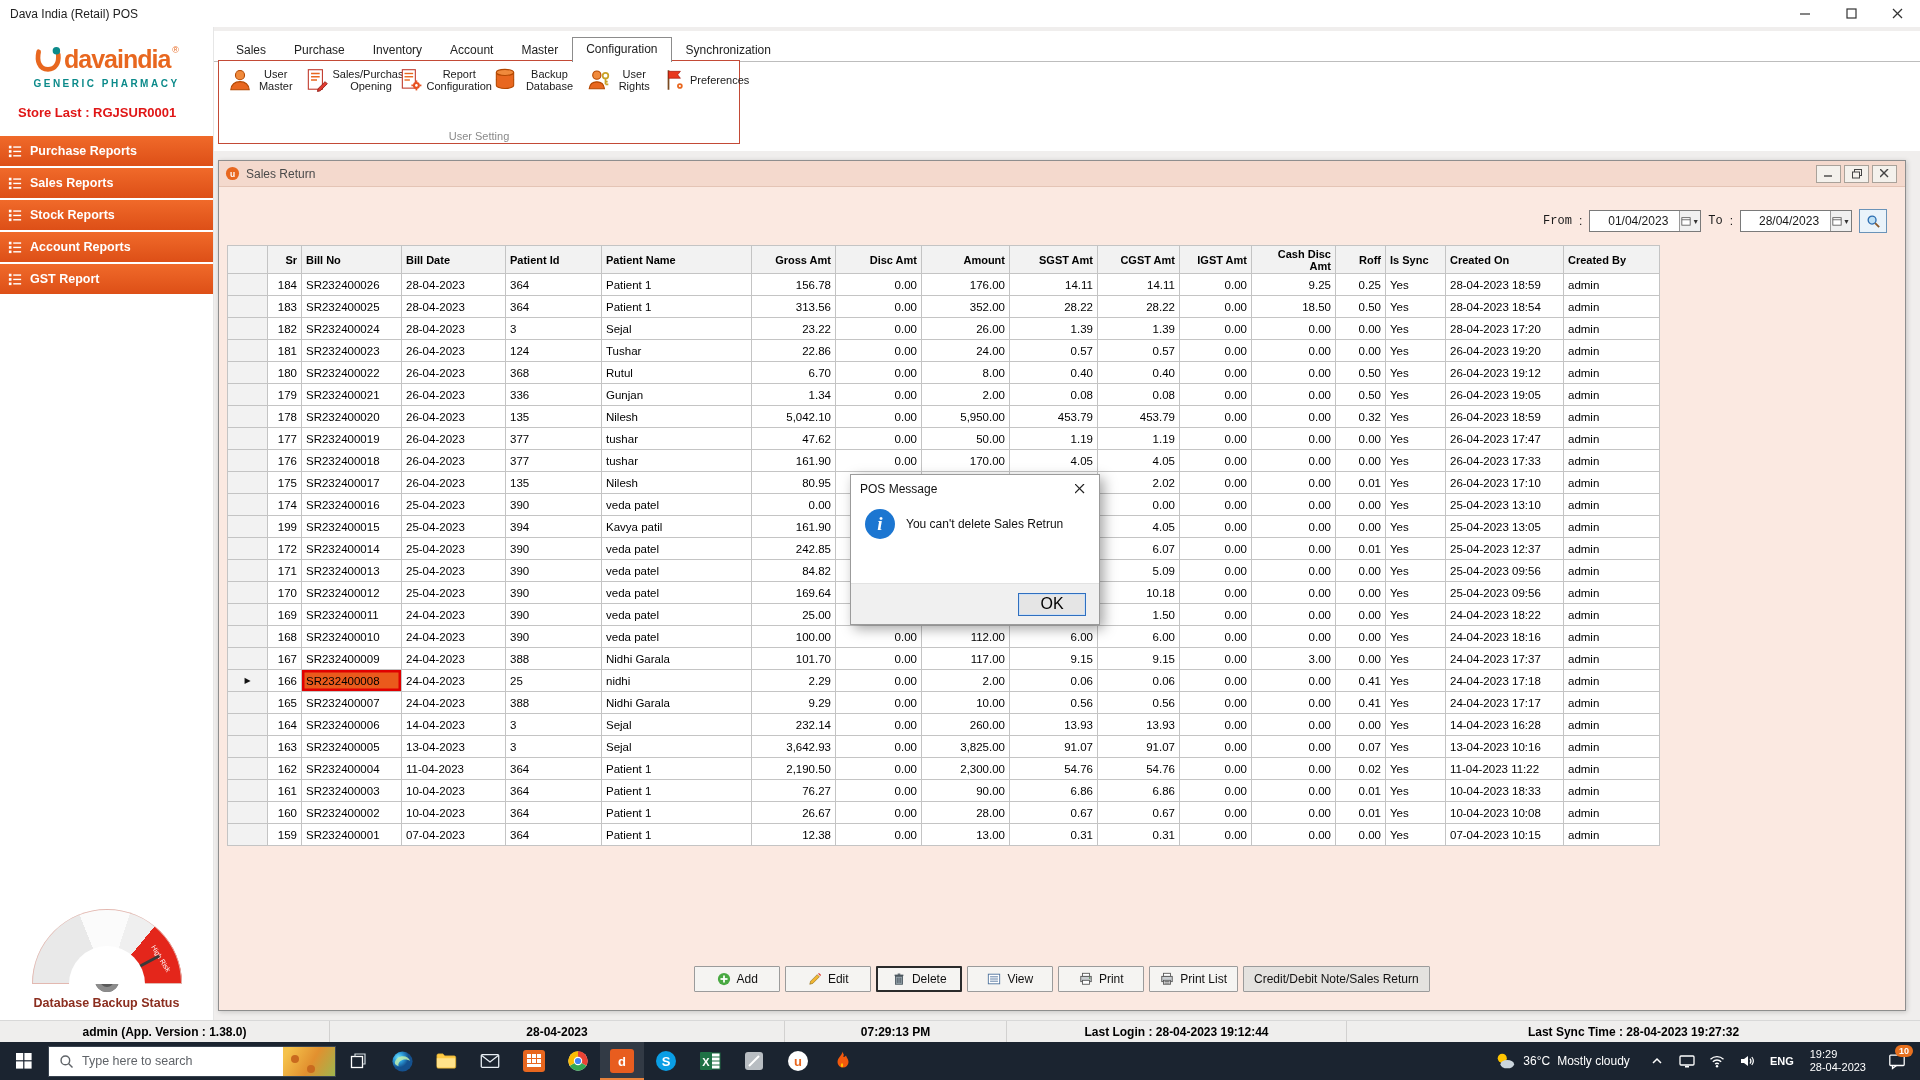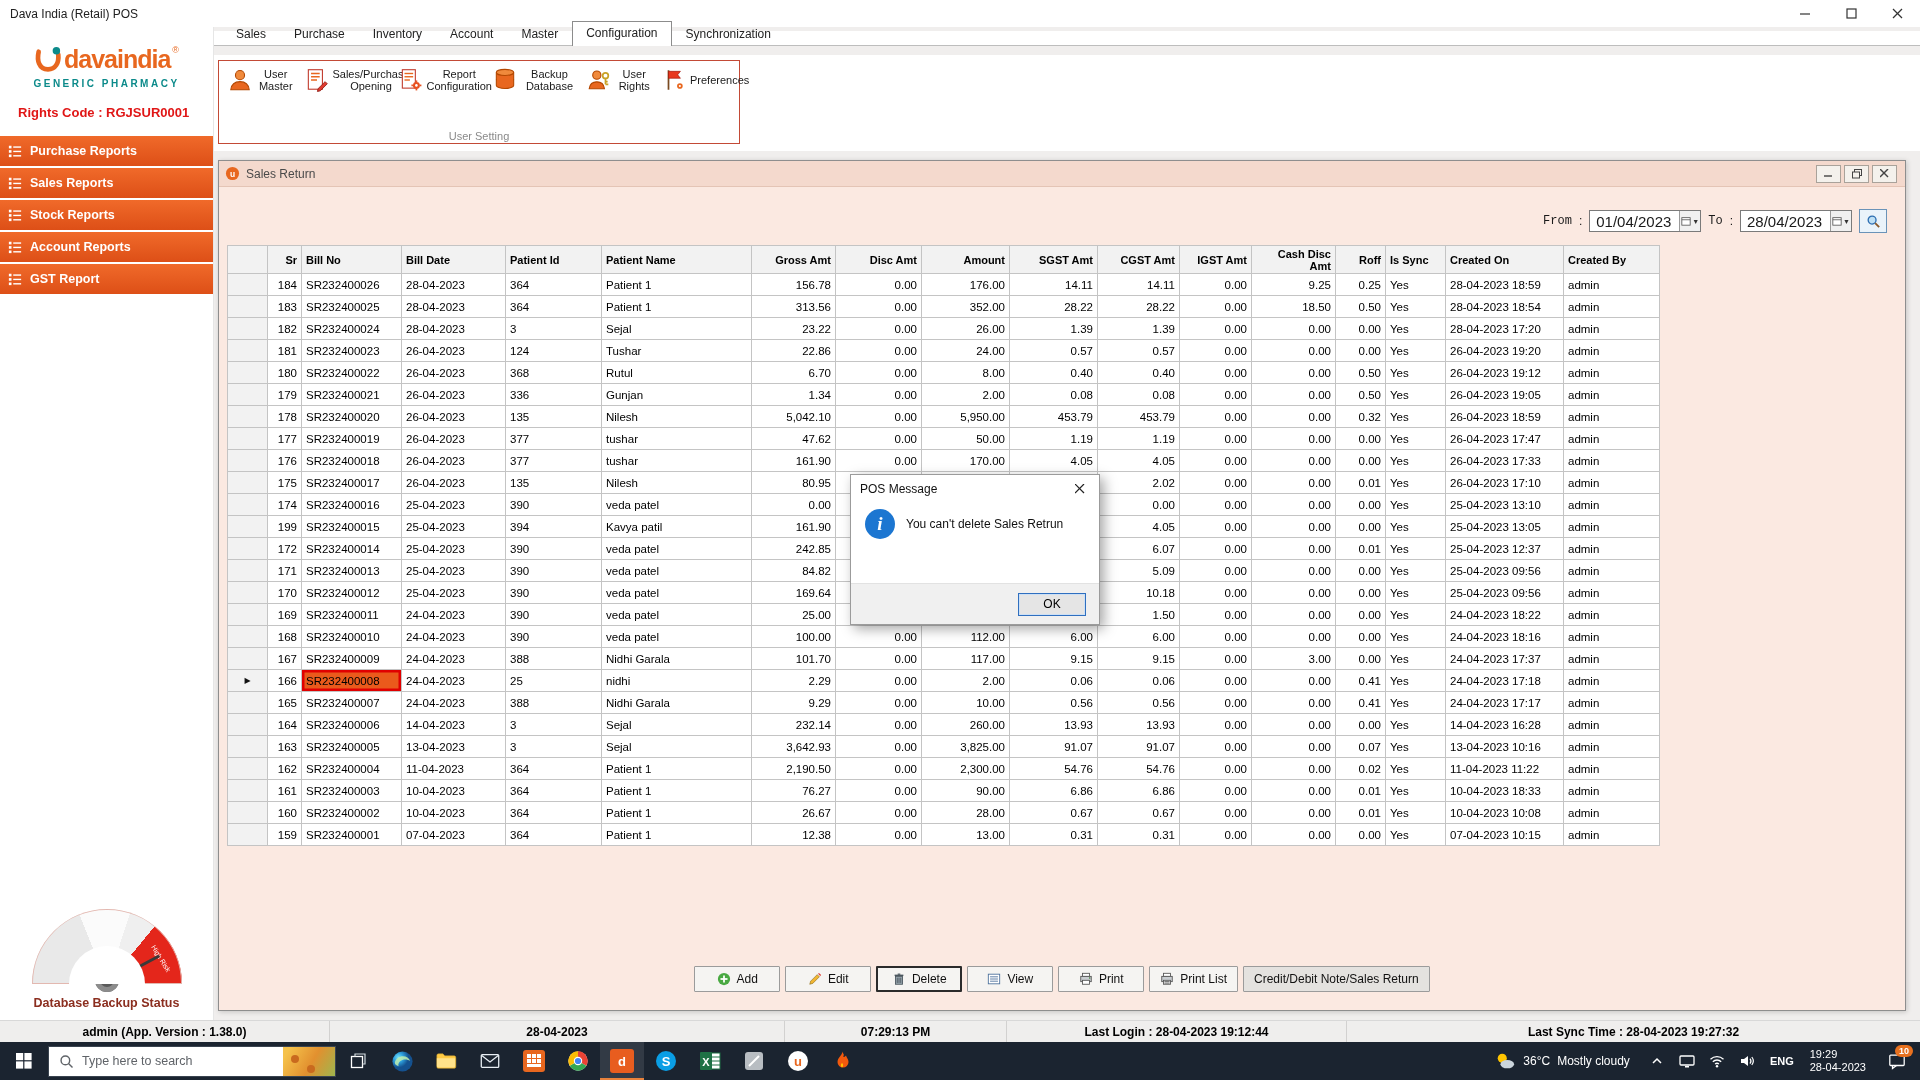--- a/index.html
+++ b/index.html
@@ -30,40 +30,40 @@
  box-shadow:0 0 0 1px #E3B8B0 inset;}
 .gauge::after{content:"";position:absolute;left:50%;bottom:0;transform:translateX(-50%);width:76px;height:38px;background:#fff;border-radius:76px 76px 0 0;}
 .needle{position:absolute;left:50%;bottom:0;width:3px;height:60px;margin-left:-1.5px;background:#3A3A3A;transform-origin:bottom center;transform:rotate(62deg);border-radius:2px;}
 .hub{position:absolute;left:50%;bottom:-8px;transform:translateX(-50%);width:24px;height:24px;border-radius:50%;background:#5A5A5A;box-shadow:inset 0 0 0 5px #8C8C8C;}
 .risk-label{position:absolute;right:6px;bottom:22px;color:#fff;font-size:7px;transform:rotate(58deg);}
 .gauge-caption{margin-top:12px;font-size:12.5px;font-weight:bold;color:#8B2E1F;}
 
 
 .content{position:absolute;left:214px;top:27px;right:0;height:993px;background:#F0EEED;}
 .toolrow-bg{position:absolute;left:0;top:28px;right:0;height:96px;background:#fff;}
-.tabstrip{position:absolute;left:0;top:4px;right:0;height:15px;display:flex;align-items:flex-end;padding-left:8px;border-bottom:1px solid #BDBDBD;background:#fff;}
+.tabstrip{position:absolute;left:0;top:4px;right:0;height:31px;display:flex;align-items:flex-end;padding-left:8px;border-bottom:1px solid #BDBDBD;background:#fff;}
 .tab{padding:4px 13px;font-size:12px;color:#222;border:1px solid transparent;border-bottom:none;}
 .tab.active{background:#fff;border-color:#8C8C8C;margin-bottom:-1px;padding-bottom:6px;position:relative;z-index:2;}
 .toolstrip{position:absolute;left:4px;top:33px;width:522px;height:84px;background:#fff;border:1px solid #C34A36;display:flex;align-items:flex-start;padding:4px 4px 16px 4px;}
 .tool-item{min-width:72px;max-width:94px;padding:2px 4px;display:flex;flex-direction:row;align-items:center;gap:2px;}
 .tool-label{font-size:11px;line-height:12px;text-align:center;color:#1a1a1a;}
 .group-label{position:absolute;bottom:1px;left:0;right:0;text-align:center;font-size:11px;color:#8a8a8a;}
 
 
 .mdi{position:absolute;left:0;top:124px;right:0;bottom:0;background:#F0EEED;}
 .child{position:absolute;left:4px;top:9px;width:1688px;height:851px;background:#FBE9E1;border:1px solid #8E8E8E;box-shadow:1px 1px 5px rgba(0,0,0,.18);}
 .child-titlebar{height:26px;background:#F4D9CD;display:flex;align-items:center;gap:6px;padding:0 6px;border-bottom:1px solid #E4C4B5;}
 .child-title{font-size:12px;color:#4a4a4a;}
 .child-controls{margin-left:auto;display:flex;gap:3px;margin-right:2px;}
 .cbtn{width:25px;height:18px;background:#F4F1EC;border:1px solid #A9A29A;display:flex;align-items:center;justify-content:center;}
 
 .filter{position:absolute;top:48px;right:18px;display:flex;align-items:center;gap:7px;font-size:12px;color:#1a1a1a;}
 .flabel{font-weight:normal;font-family:Liberation Mono, monospace;}
 .datebox{display:flex;align-items:center;width:112px;height:22px;background:#fff;border:1px solid #7A7A7A;}
-.datebox .val{flex:1;padding-left:6px;font-size:15px;}
+.datebox .val{flex:1;padding-left:18px;font-size:12px;}
 .datebox .dd{width:21px;height:100%;border-left:1px solid #9a9a9a;display:flex;align-items:center;justify-content:center;gap:1px;background:#F0F0F0;font-size:7px;color:#333;}
 .searchbtn{width:28px;height:24px;background:#EAF3FA;border:1px solid #6A93B8;display:flex;align-items:center;justify-content:center;}
 
 .gridwrap{position:absolute;left:8px;top:84px;}
 table.grid-table{border-collapse:collapse;table-layout:fixed;background:#fff;font-size:11.5px;}
 .grid-table th,.grid-table td{border:1px solid #C4C4C4;padding:0 4px;overflow:hidden;white-space:nowrap;}
 .grid-table th{background:#F2F2F2;height:28px;font-weight:bold;font-size:11px;white-space:normal;line-height:12px;text-align:left;}
 .grid-table th.num{text-align:right;}
 .grid-table td{height:22px;background:#fff;}
 .grid-table td.num{text-align:right;}
@@ -77,21 +77,21 @@
 
 
 .dialog{position:absolute;left:850px;top:474px;width:250px;height:151px;background:#fff;border:1px solid #9B9B9B;box-shadow:4px 4px 12px rgba(0,0,0,.35);z-index:50;}
 .dlg-titlebar{height:28px;display:flex;align-items:center;padding-left:9px;}
 .dlg-title{font-size:12px;color:#111;}
 .dlg-close{margin-left:auto;width:38px;height:28px;display:flex;align-items:center;justify-content:center;}
 .dlg-body{display:flex;align-items:center;gap:11px;padding:6px 12px 0 14px;}
 .info-icon{width:30px;height:30px;border-radius:50%;background:#1C76D1;color:#fff;display:flex;align-items:center;justify-content:center;font-family:"Liberation Serif",serif;font-style:italic;font-weight:bold;font-size:19px;flex:0 0 30px;}
 .dlg-msg{font-size:12px;color:#111;}
 .dlg-footer{position:absolute;left:0;right:0;bottom:0;height:41px;background:#F0F0F0;display:flex;align-items:center;justify-content:flex-end;padding-right:13px;border-top:1px solid #E2E2E2;}
-.ok-btn{width:68px;height:23px;background:#E5E5E5;border:1px solid #2F6FBF;box-shadow:inset 0 0 0 1px #CDE0F5;font-size:12px;display:flex;align-items:center;justify-content:center;}
+.ok-btn{width:68px;height:23px;background:#E5E5E5;border:1px solid #2F6FBF;box-shadow:inset 0 0 0 1px #CDE0F5;font-size:16px;display:flex;align-items:center;justify-content:center;}
 
 
 .statusbar{position:absolute;left:0;top:1020px;width:1920px;height:22px;background:#EFEEED;border-top:1px solid #D8D8D8;display:flex;font-size:12px;font-weight:bold;color:#000;}
 .status-cell{display:flex;align-items:center;justify-content:center;border-right:1px solid #D2D1D0;height:100%;}
 .status-cell:nth-child(1){width:330px;align-items:center;}
 .status-cell:nth-child(2){width:455px;}
 .status-cell:nth-child(3){width:222px;}
 .status-cell:nth-child(4){width:340px;}
 .status-cell:nth-child(5){flex:1;border-right:none;}
 
@@ -148,21 +148,21 @@
         <span class="ico">
             <svg width="28" height="32" viewBox="0 0 30 34">
               <path d="M5 7c-2 9 0 19 10 19 8 0 12-7 11-16" fill="none" stroke="#E8671F" stroke-width="5" stroke-linecap="round"></path>
               <circle cx="24" cy="6" r="4" fill="#0C8A8A"></circle>
             </svg>
           </span>
         <span class="brand">davaindia</span>
         <span class="brand-reg">®</span>
       </div>
       <div class="tagline">GENERIC PHARMACY</div>
-      <div class="store-code">Rights Code : RGJSUR0001</div>
+      <div class="store-code">Store Last : RGJSUR0001</div>
     </div>
     <nav class="side-menu">
         <div class="side-item">
           <span class="ico">
             <svg width="14" height="14" viewBox="0 0 16 16">
               <rect x="1" y="2" width="3" height="3" fill="#fff"></rect>
               <rect x="6" y="2.7" width="9" height="1.6" fill="#fff"></rect>
               <rect x="1" y="7" width="3" height="3" fill="#fff"></rect>
               <rect x="6" y="7.7" width="9" height="1.6" fill="#fff"></rect>
               <rect x="1" y="12" width="3" height="3" fill="#fff"></rect>

